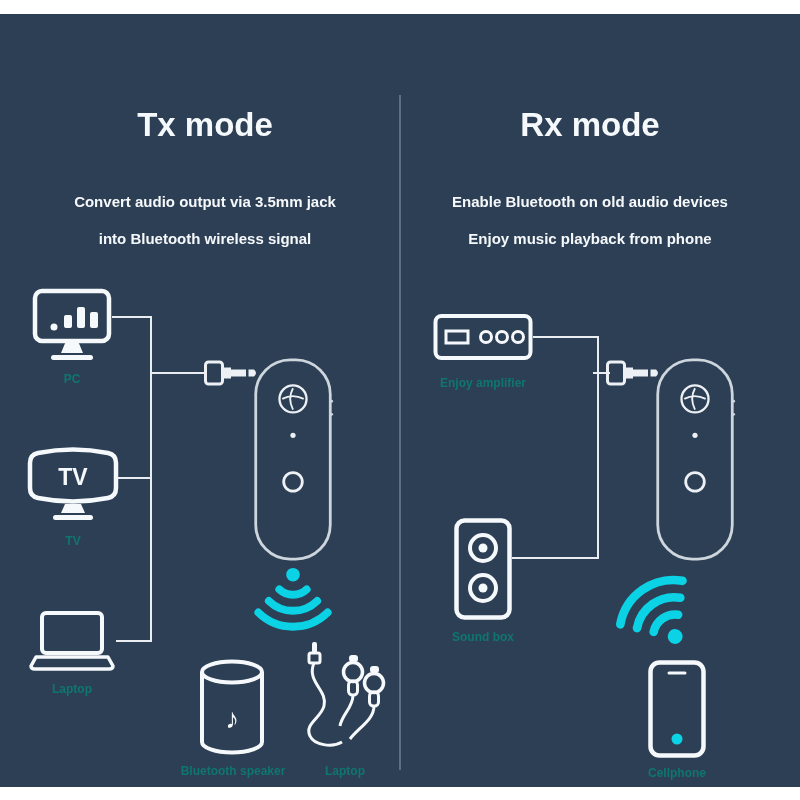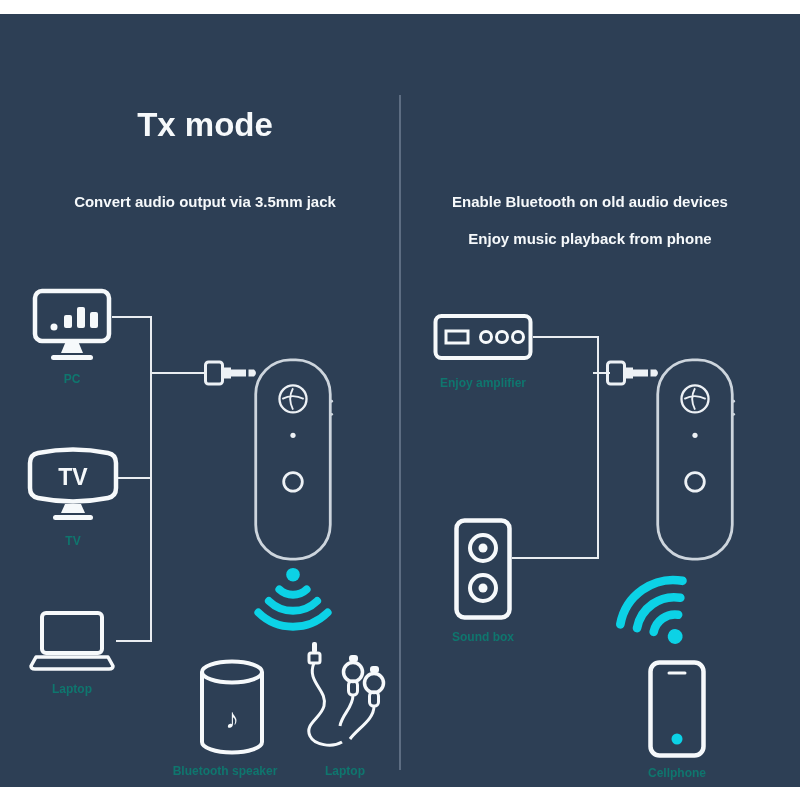--- a/index.html
+++ b/index.html
@@ -45,20 +45,21 @@
         <path d="M44.5 9.5 L50 9.5 Q54 13 50 16.5 L44.5 16.5 Z" fill="#edf1f5"></path>
       </symbol>
     </defs>
   </svg>
 
   <div class="panel"></div>
   <div class="divider"></div>
 
   <div class="title" style="left:10px;top:106px;width:390px">Tx mode</div>
   <div class="subtitle" style="left:10px;top:193px;width:390px">Convert audio output via 3.5mm jack</div>
+  <div class="subtitle" style="left:10px;top:230px;width:390px">into Bluetooth wireless signal</div>
 
   <svg class="icon" style="left:32px;top:288px" width="80" height="82" viewBox="0 0 80 82">
     <rect x="3" y="3" width="74" height="50" rx="7" fill="none" stroke="#f6f9fb" stroke-width="4.5"></rect>
     <circle cx="22" cy="39" r="3.5" fill="#f6f9fb"></circle>
     <rect x="32" y="27" width="8" height="13" rx="2" fill="#f6f9fb"></rect>
     <rect x="45" y="19" width="8" height="21" rx="2" fill="#f6f9fb"></rect>
     <rect x="58" y="24" width="8" height="16" rx="2" fill="#f6f9fb"></rect>
     <polygon points="34,53 46,53 51,65 29,65" fill="#f6f9fb"></polygon>
     <rect x="19" y="67" width="42" height="5" rx="2.5" fill="#f6f9fb"></rect>
   </svg>
@@ -93,37 +94,38 @@
 
   <svg class="icon wifi-tx" style="left:251px;top:560px" width="84" height="84" color="#0cd2e6">
       <use href="#sym-wifi"></use>
     </svg>
 
   <svg class="icon" style="left:198px;top:658px" width="68" height="100" viewBox="0 0 68 100">
     <ellipse cx="34" cy="14" rx="30" ry="10.5" fill="none" stroke="#f6f9fb" stroke-width="4"></ellipse>
     <path d="M4 14 L4 84 A 30 10.5 0 0 0 64 84 L64 14" fill="none" stroke="#f6f9fb" stroke-width="4"></path>
     <text x="34" y="70" text-anchor="middle" font-size="28" fill="#f6f9fb">♪</text>
   </svg>
-  <div class="label" style="left:140px;top:764px;width:170px">Bluetooth speaker</div>
+  <div class="label" style="left:148px;top:764px;width:170px">Bluetooth speaker</div>
 
   <svg class="icon" style="left:298px;top:642px" width="90" height="118" viewBox="0 0 90 118">
     <rect x="14" y="0" width="5" height="11" rx="2" fill="#f6f9fb"></rect>
     <rect x="11" y="11" width="11" height="10" rx="2" fill="none" stroke="#f6f9fb" stroke-width="3"></rect>
     <path d="M16 21 C 8 40 30 48 26 64 C 23 76 6 82 12 94 C 16 103 34 106 44 100" fill="none" stroke="#f6f9fb" stroke-width="3"></path>
     <rect x="51" y="13" width="9" height="7" rx="3" fill="#f6f9fb"></rect>
     <circle cx="55" cy="30" r="9.5" fill="none" stroke="#f6f9fb" stroke-width="3.5"></circle>
     <rect x="50.5" y="39" width="9" height="14" rx="4" fill="none" stroke="#f6f9fb" stroke-width="3"></rect>
     <path d="M55 53 C 55 66 44 72 42 84" fill="none" stroke="#f6f9fb" stroke-width="3"></path>
     <rect x="72" y="24" width="9" height="7" rx="3" fill="#f6f9fb"></rect>
     <circle cx="76" cy="41" r="9.5" fill="none" stroke="#f6f9fb" stroke-width="3.5"></circle>
     <rect x="71.5" y="50" width="9" height="14" rx="4" fill="none" stroke="#f6f9fb" stroke-width="3"></rect>
     <path d="M76 64 C 76 78 60 86 52 97" fill="none" stroke="#f6f9fb" stroke-width="3"></path>
   </svg>
   <div class="label" style="left:295px;top:764px;width:100px">Laptop</div>
 
+  <div class="title" style="left:400px;top:106px;width:380px">Rx mode</div>
   <div class="subtitle" style="left:400px;top:193px;width:380px">Enable Bluetooth on old audio devices</div>
   <div class="subtitle" style="left:400px;top:230px;width:380px">Enjoy music playback from phone</div>
 
   <svg class="icon" style="left:433px;top:308px" width="100" height="58" viewBox="0 0 100 58">
     <rect x="2.5" y="8" width="95" height="42" rx="6" fill="none" stroke="#f6f9fb" stroke-width="4"></rect>
     <rect x="13" y="23" width="22" height="12" fill="none" stroke="#f6f9fb" stroke-width="3"></rect>
     <circle cx="53" cy="29" r="5.5" fill="none" stroke="#f6f9fb" stroke-width="3"></circle>
     <circle cx="69" cy="29" r="5.5" fill="none" stroke="#f6f9fb" stroke-width="3"></circle>
     <circle cx="85" cy="29" r="5.5" fill="none" stroke="#f6f9fb" stroke-width="3"></circle>
   </svg>

